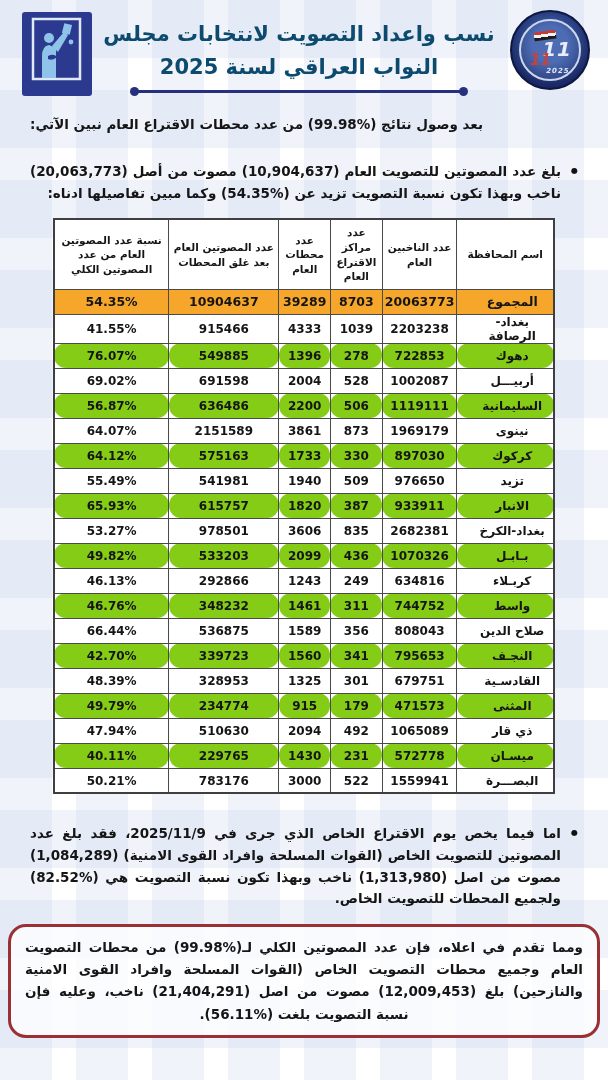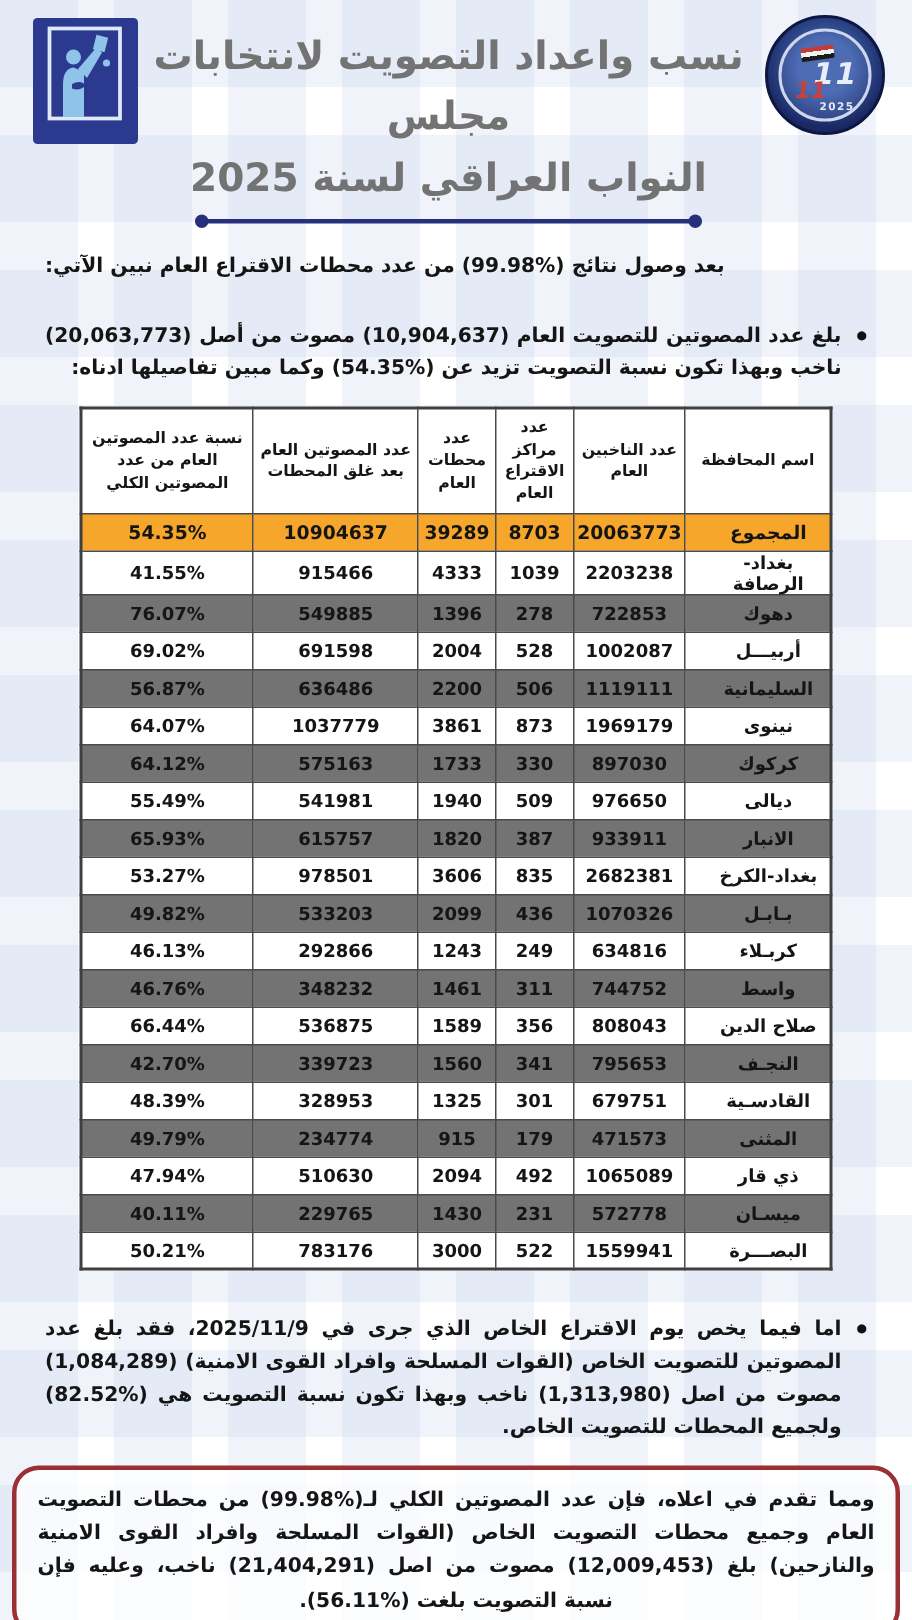--- a/index.html
+++ b/index.html
@@ -34,24 +34,24 @@
     width:62px; height:62px; border-radius:50%;
     border:2px solid #cdd6ec;
     background:radial-gradient(circle at 50% 40%, #4d6cb4 0 40%, #22336f 100%);
     position:relative; overflow:hidden;
   }
   .circle-logo .flag { position:absolute; top:10px; left:13px; width:22px; height:9px;
     background:linear-gradient(to bottom, #c43c35 0 33%, #f2f2f2 33% 66%, #1c1c1c 66% 100%);
     transform:rotate(-8deg); border-radius:1px; }
   .circle-logo .eleven-big { position:absolute; top:16px; right:7px; color:#e8edf8; font-size:20px; font-style:italic; letter-spacing:1px; }
   .circle-logo .eleven-small { position:absolute; top:30px; left:9px; color:#c8413a; font-size:15px; font-style:italic; }
-  .circle-logo .year { position:absolute; bottom:4px; left:16px; right:0; text-align:center; color:#e3e9f6; font-size:7px; letter-spacing:1px; }
+  .circle-logo .year { position:absolute; bottom:4px; left:16px; right:0; text-align:center; color:#e3e9f6; font-size:7px; letter-spacing:1px;font-style:italic; }
 
   .title-wrap { flex:1 1 auto; padding:10px 10px 0 6px; text-align:center; }
-  .title { color:#737373; font-size:26px; line-height:1.55; }
+  .title { color:#0c4a6e; font-size:21px; line-height:1.55; }
   .divider { position:relative; height:3px; background:#26307c; width:330px; margin:7px auto 0; border-radius:2px; }
   .divider::before, .divider::after {
     content:""; position:absolute; top:-3px; width:9px; height:9px; border-radius:50%; background:#26307c;
   }
   .divider::before { right:-4px; } .divider::after { left:-4px; }
 
   .rect-logo { width:70px; height:84px; flex:0 0 auto; margin-top:4px; }
   .rect-logo svg { display:block; }
 
   
@@ -60,21 +60,21 @@
     line-height:1.6; text-align:justify; text-align-last:right; }
   .bullet::before { content:"●"; position:absolute; right:0; top:4px; font-size:8px; color:#111; }
 
   
   table { width:502px; margin:14px auto 0; border-collapse:collapse; background:#fff; border:2px solid #3f3f3f; }
   th, td { border:1px solid #4a4a4a; text-align:center; vertical-align:middle; }
   thead th { font-size:10.5px; line-height:1.4; padding:5px 2px; background:#fff; }
   tbody td { font-size:12px; padding:0 2px; height:25px; }
   td.num { direction:ltr; }
   tr.total-row td { background:#f6a72b; height:25px; font-size:12.5px; }
-  tr.green-row td { background:#737373; }
+  tr.green-row td { background:#84cc16;border-radius:12px; }
   td.gov-name { font-size:12px;padding-left:16px; }
   tr.total-row td.gov-name { font-size:12.5px; }
 
   
   .red-box {
     margin:14px 8px 0 8px;
     border:3px solid #9a3034; border-radius:18px;
     padding:9px 14px 10px 14px;
     font-size:13.5px; line-height:1.65;
     text-align:justify; text-align-last:center;
@@ -183,33 +183,33 @@
         <td class="num">506</td>
         <td class="num">2200</td>
         <td class="num">636486</td>
         <td class="num">56.87%</td>
       </tr>
         <tr class="">
         <td class="gov-name">نينوى</td>
         <td class="num">1969179</td>
         <td class="num">873</td>
         <td class="num">3861</td>
-        <td class="num">1037779</td>
+        <td class="num">2151589</td>
         <td class="num">64.07%</td>
       </tr>
         <tr class="green-row">
         <td class="gov-name">كركوك</td>
         <td class="num">897030</td>
         <td class="num">330</td>
         <td class="num">1733</td>
         <td class="num">575163</td>
         <td class="num">64.12%</td>
       </tr>
         <tr class="">
-        <td class="gov-name">ديالى</td>
+        <td class="gov-name">تزيد</td>
         <td class="num">976650</td>
         <td class="num">509</td>
         <td class="num">1940</td>
         <td class="num">541981</td>
         <td class="num">55.49%</td>
       </tr>
         <tr class="green-row">
         <td class="gov-name">الانبار</td>
         <td class="num">933911</td>
         <td class="num">387</td>

